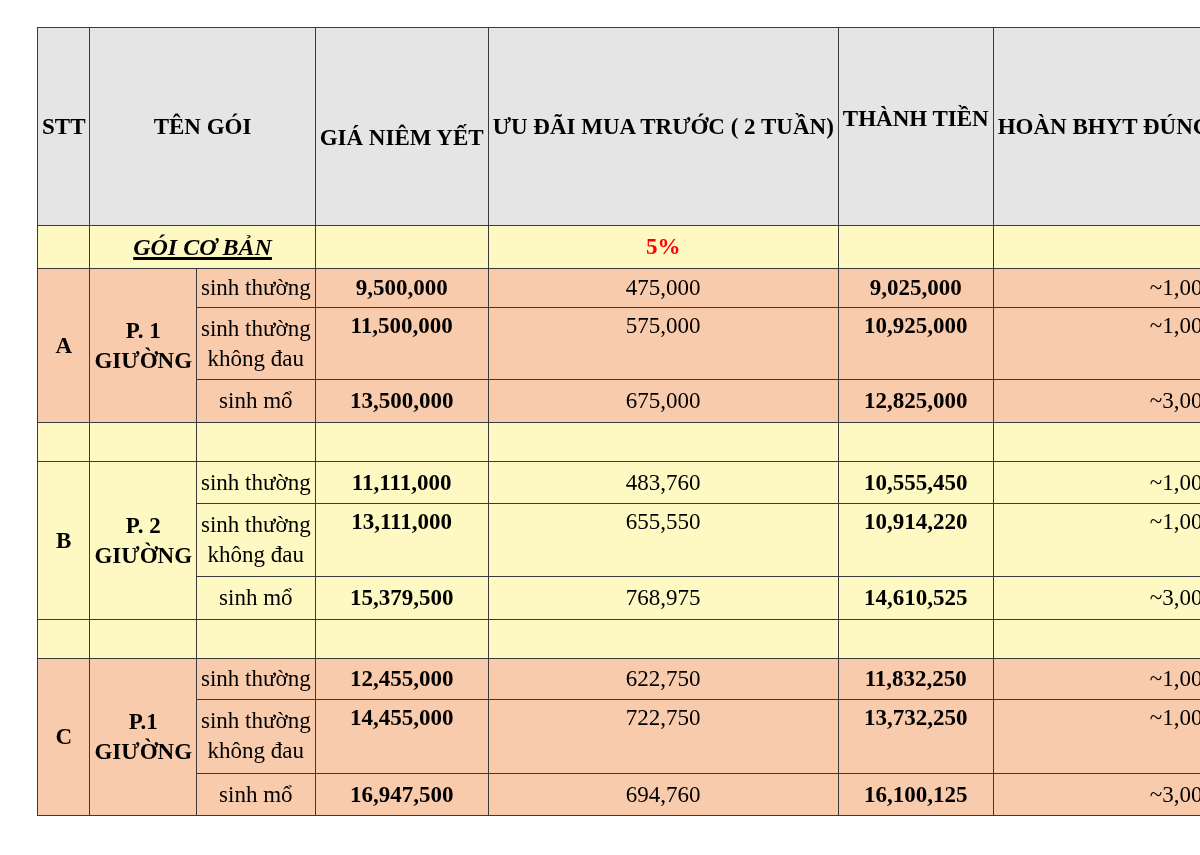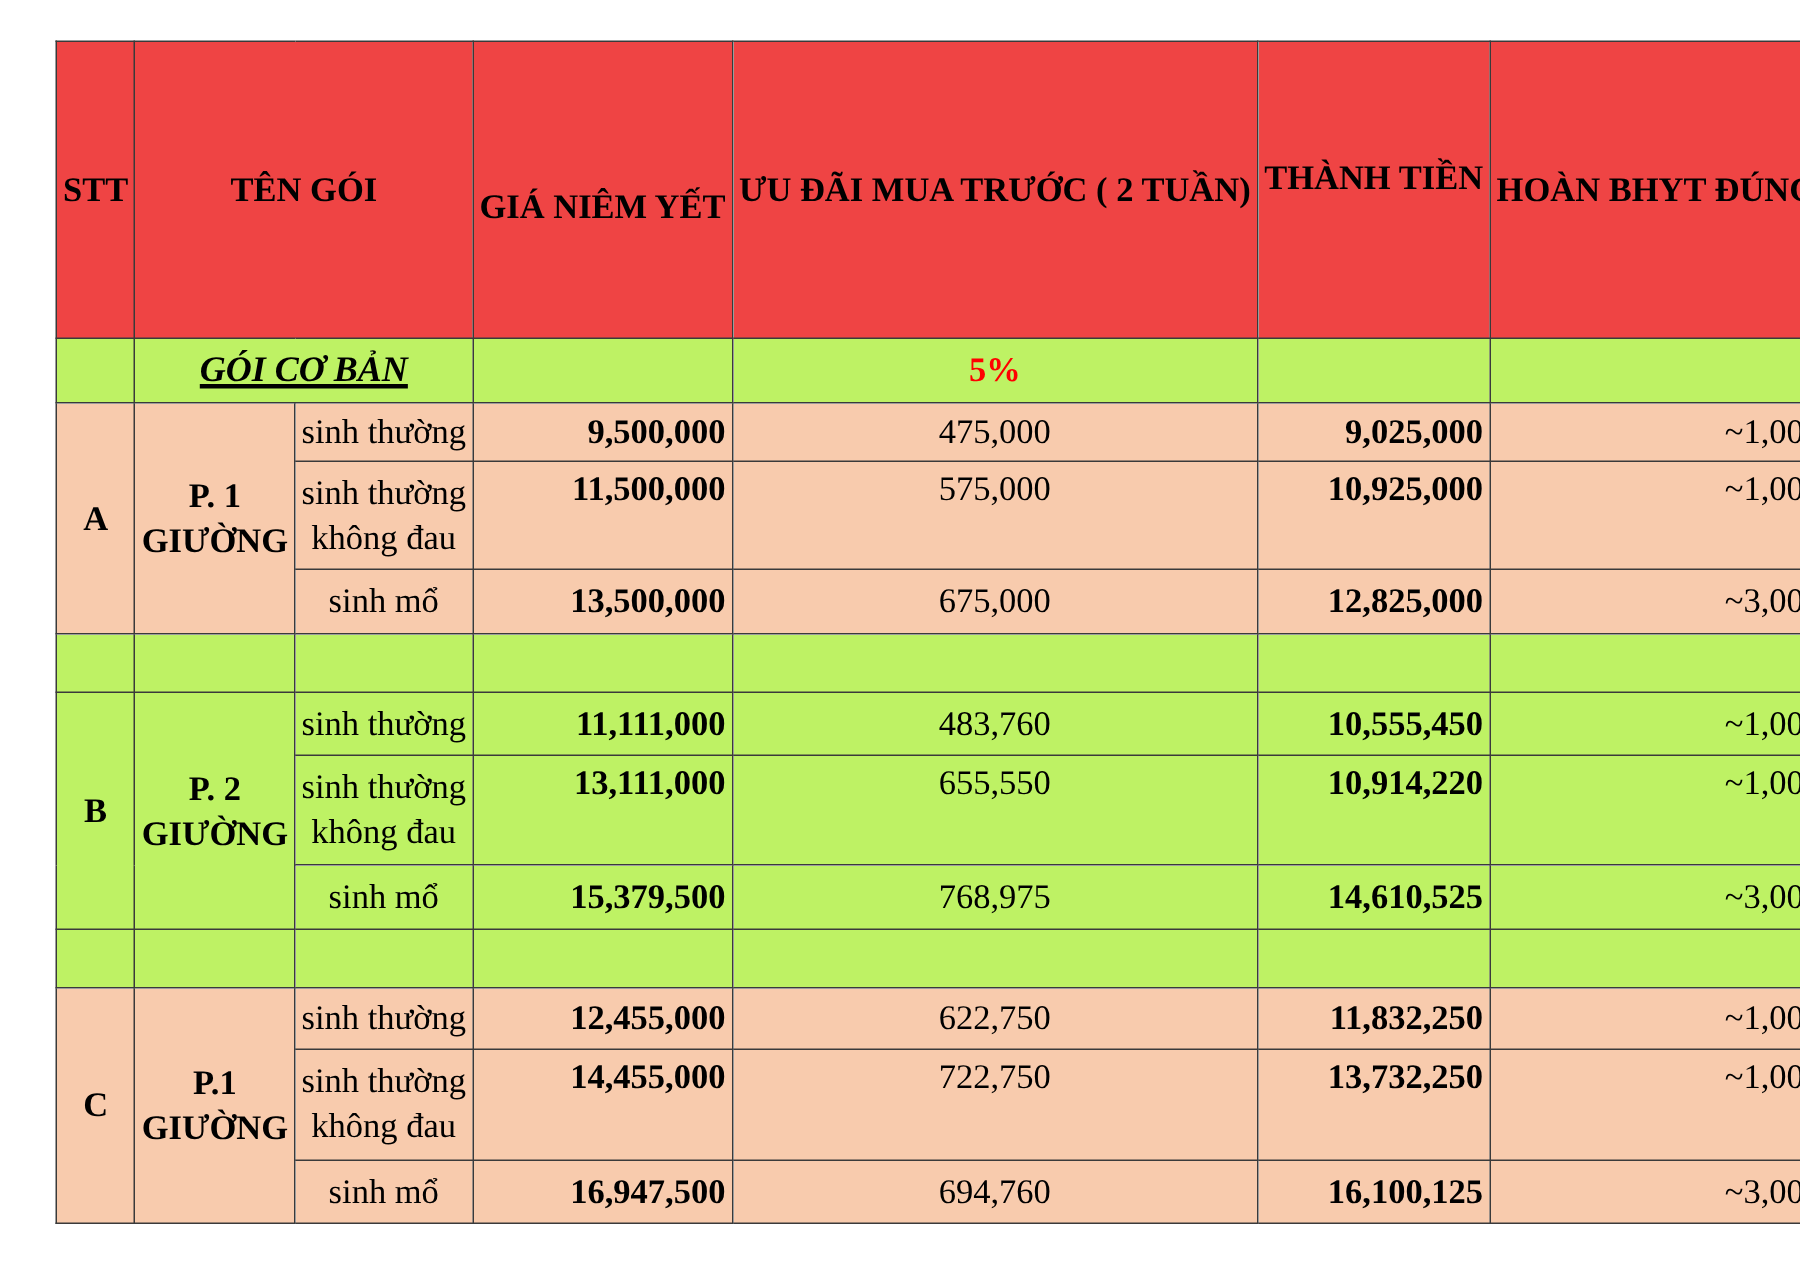--- a/index.html
+++ b/index.html
@@ -1,25 +1,25 @@
 <!DOCTYPE html>
 <html><head>
   <meta charset="utf-8">
   <style>
     html, body { margin:0; padding:0; background:#ffffff; }
     body { width:1200px; height:855px; position:relative; overflow:hidden;
            font-family:"Liberation Serif", "DejaVu Serif", serif; color:#000; }
     table.price { position:absolute; left:37px; top:27px; border-collapse:collapse; table-layout:fixed; }
     table.price td { border:1.5px solid #3a3a3a; padding:0 4px; font-size:23px; line-height:24px; vertical-align:middle; overflow:hidden; white-space:nowrap; }
-    .hdr td { background:#ef4444; font-weight:bold; text-align:center; font-size:23px; line-height:23px; white-space:normal; }
+    .hdr td { background:#e5e5e5; font-weight:bold; text-align:center; font-size:23px; line-height:23px; white-space:normal; }
     .peach td { background:#F8CBAD; }
-    .white td { background:#bef264; }
+    .white td { background:#fef9c3; }
     .bold { font-weight:bold; }
     .c { text-align:center; }
-    .r { text-align:right; }
+    .r { text-align:center; }
     .l { text-align:center; }
     .red { color:#FF0000; }
     .top { vertical-align:top !important; padding-top:6px !important; }
     .name { white-space:normal !important; line-height:30px !important; }
     .pkg { font-weight:bold; font-style:italic; text-decoration:underline; text-decoration-thickness:3px; font-size:24px; }
   </style>
 </head>
 <body>
 
 <table class="price">

